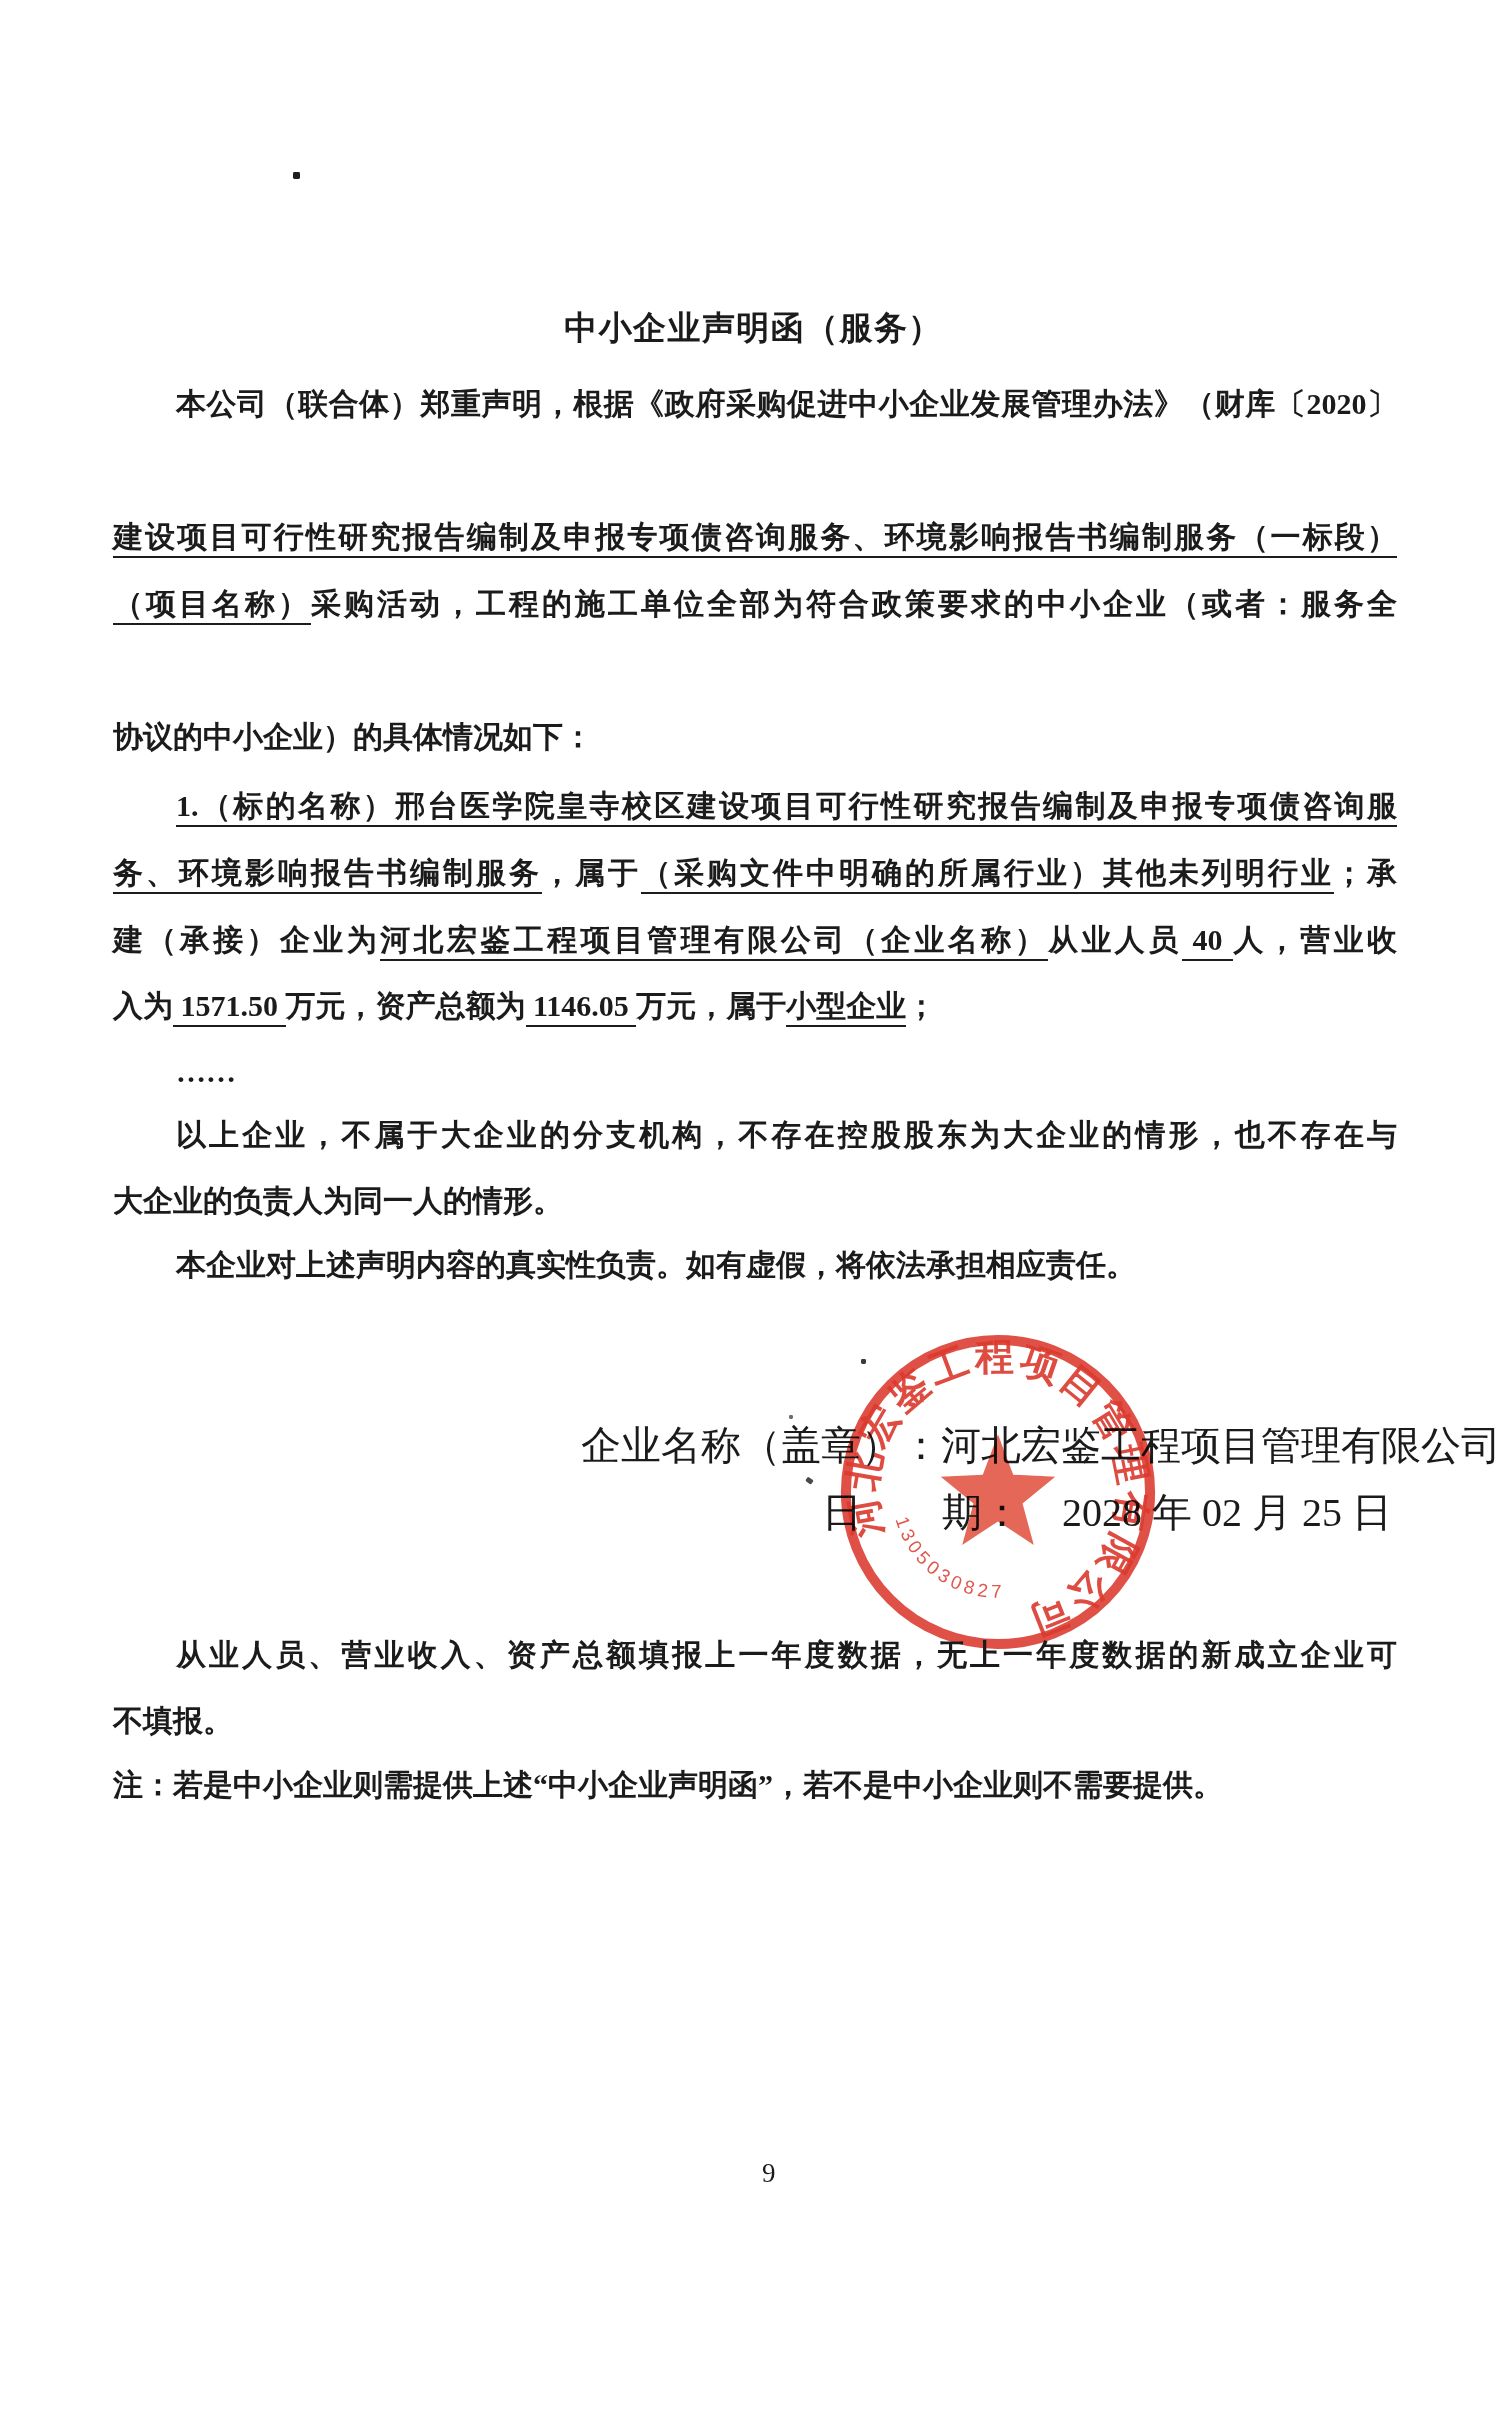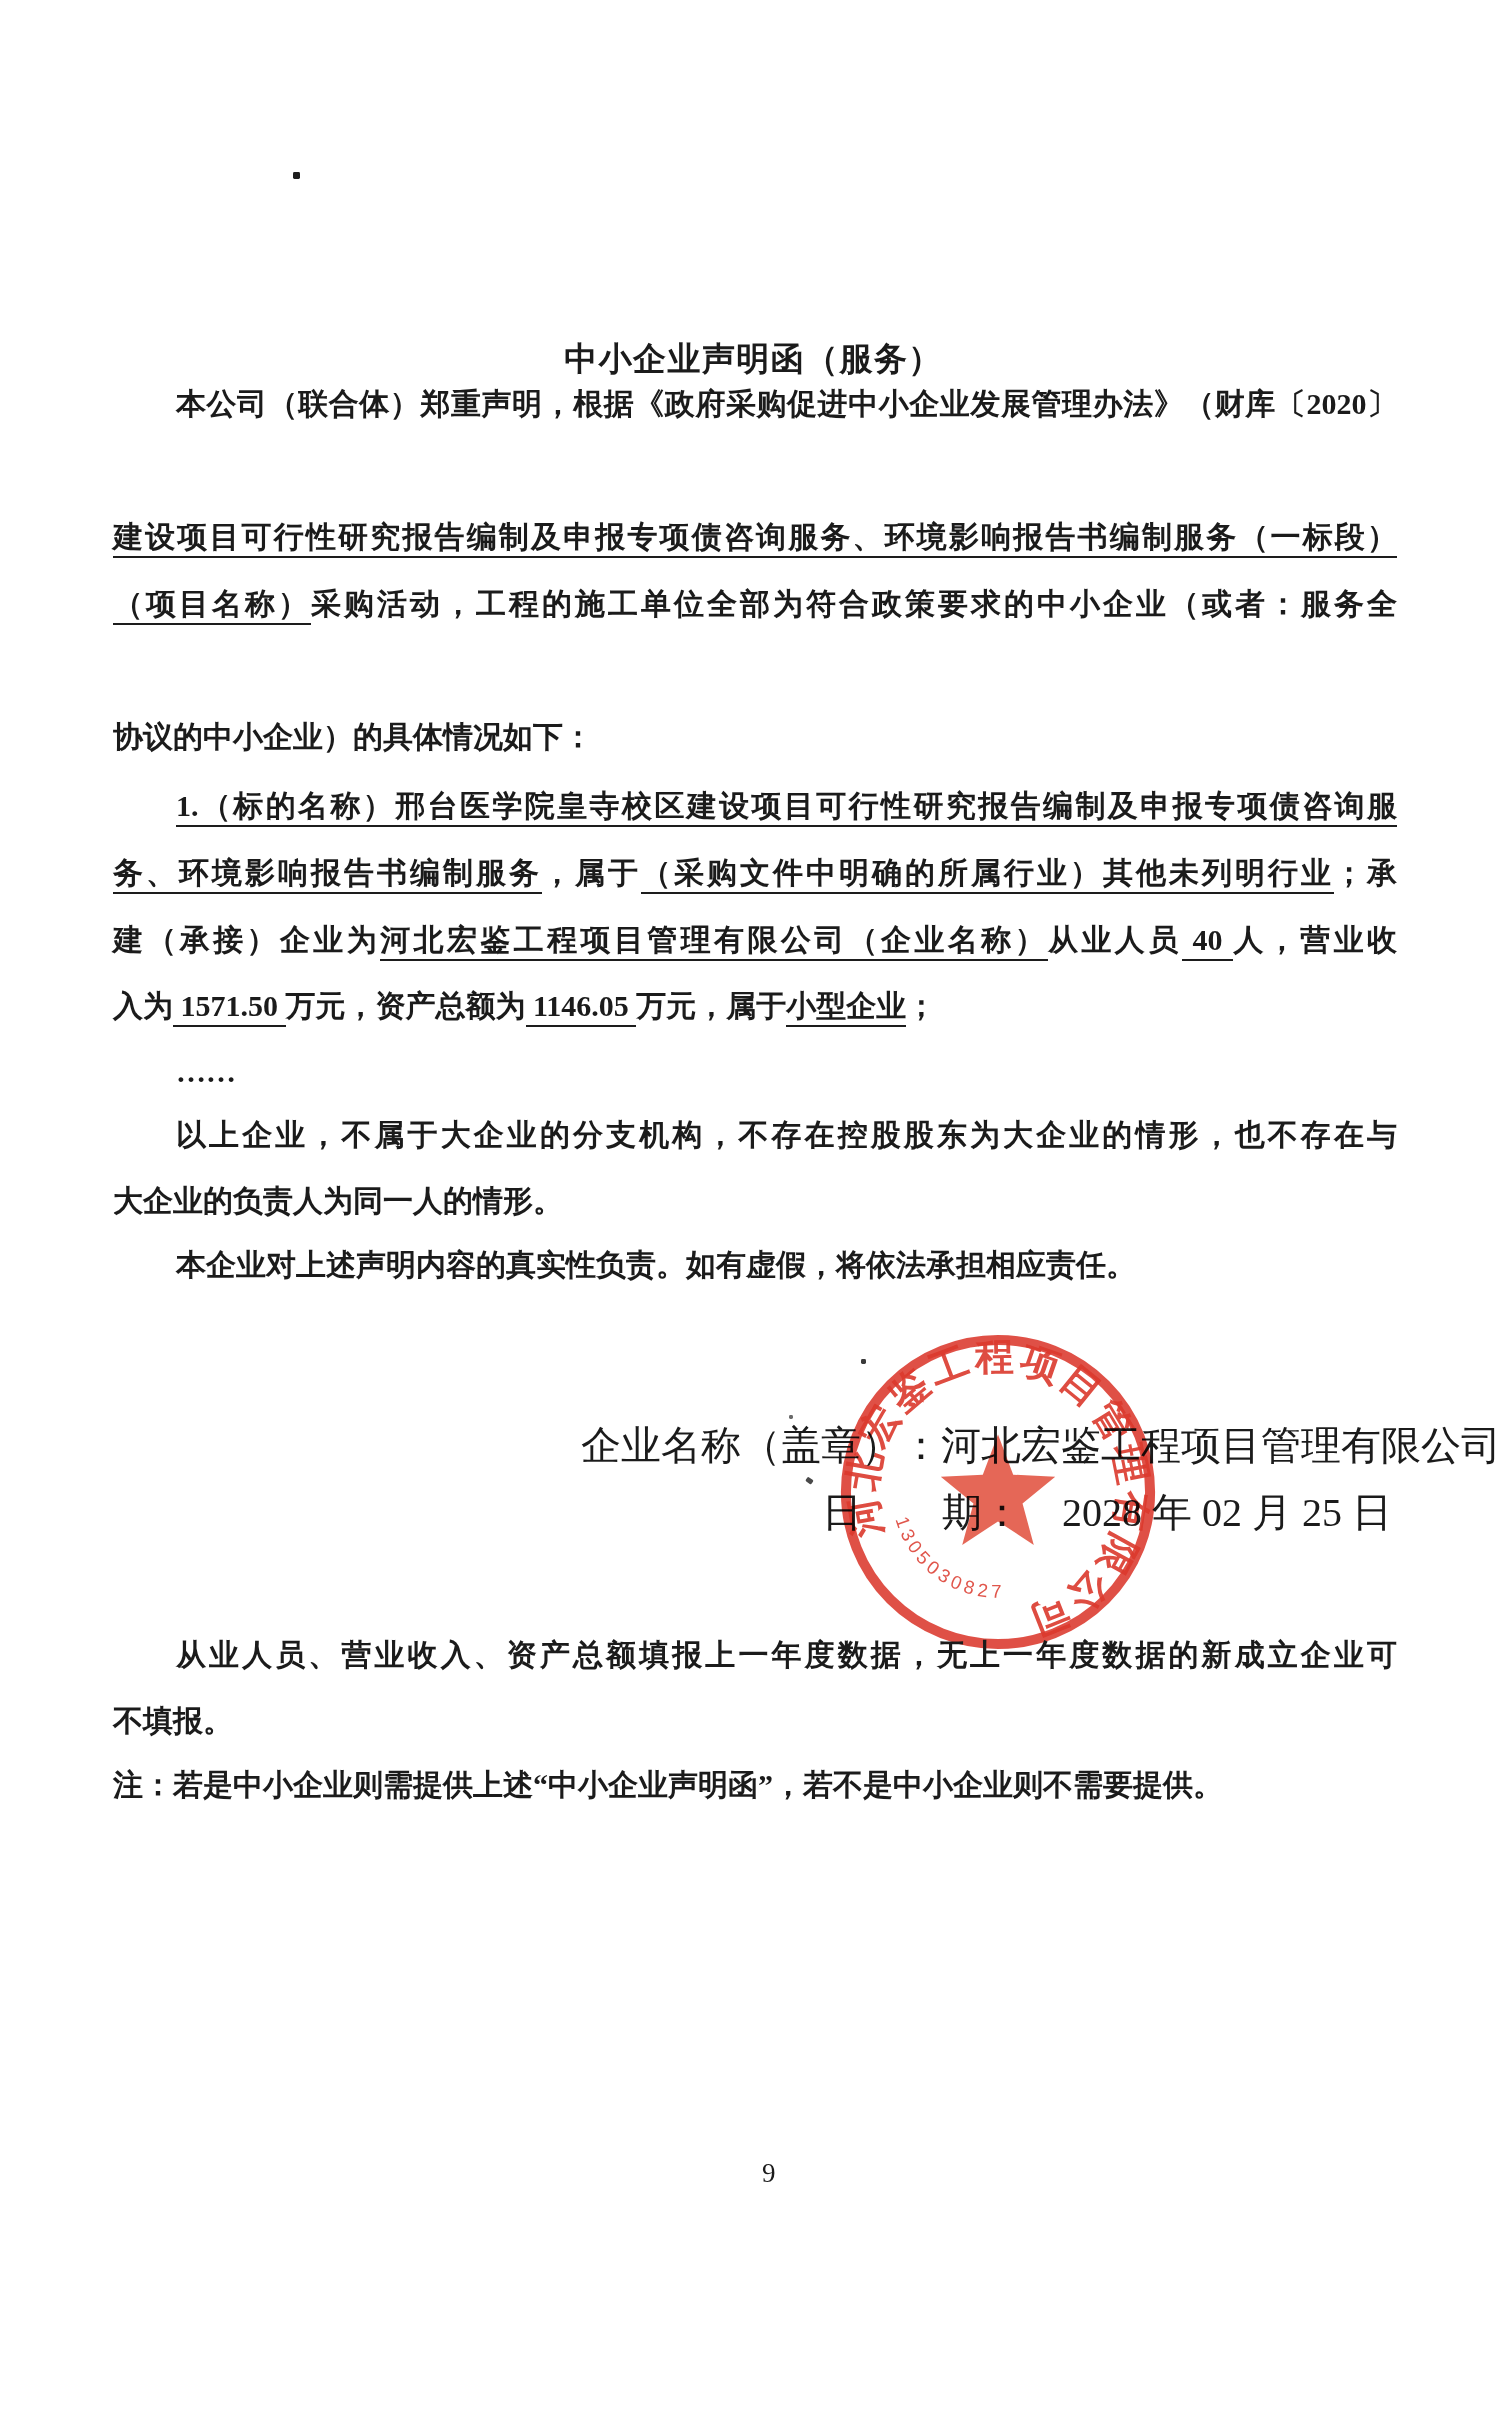--- a/index.html
+++ b/index.html
@@ -11,21 +11,20 @@
     overflow: hidden;
     font-family: "Liberation Serif", serif;
     color: #1b1b1b;
   }
   .doc-title {
     position: absolute;
     top: 306px; left: 0; width: 1507px;
     text-align: center;
     font-size: 33px; font-weight: 600;
     letter-spacing: 1.4px;
-    margin-top: 31px;
   }
   .line {
     position: absolute;
     left: 113px;
     width: 1284px;
     font-size: 30px;
     line-height: 44px;
     white-space: pre-wrap;
     box-sizing: border-box;
     font-weight: bold;

